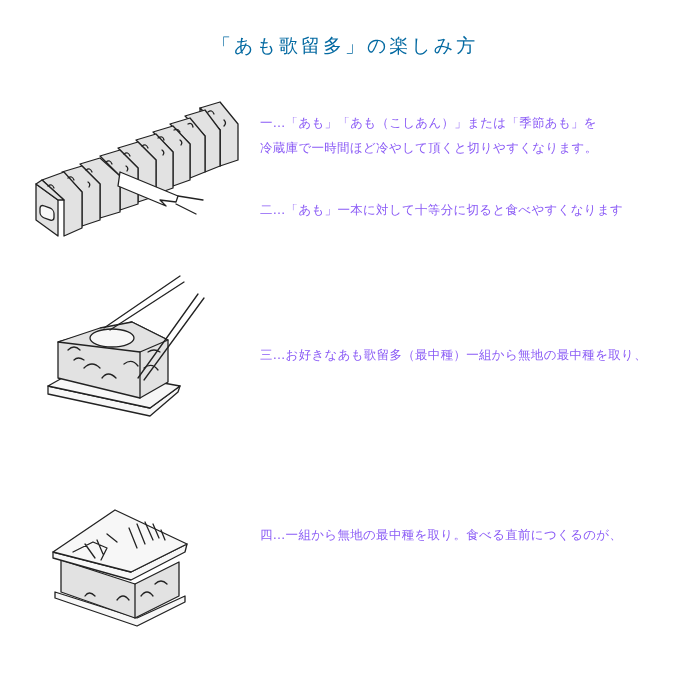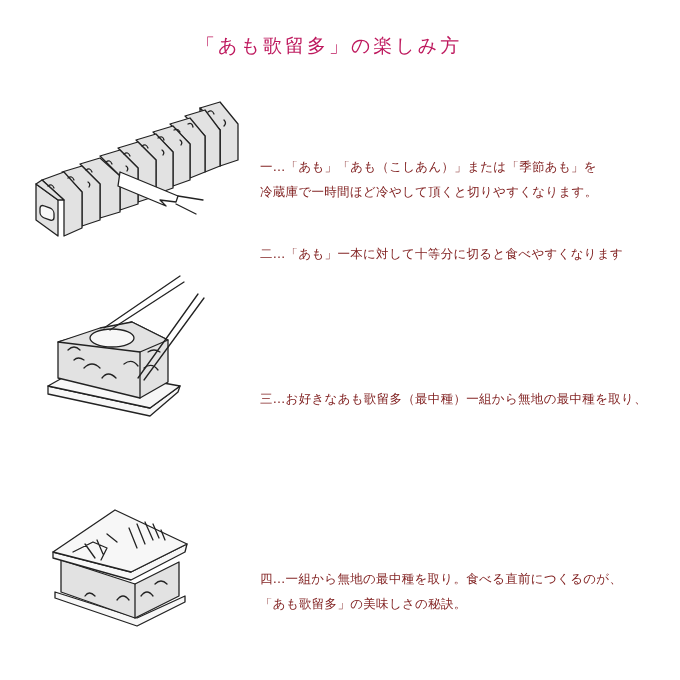--- a/index.html
+++ b/index.html
@@ -1,27 +1,26 @@
 <!DOCTYPE html>
 <html><head>
   <meta charset="utf-8">
   <style>
     * { margin: 0; padding: 0; box-sizing: border-box; }
     html, body { width: 680px; height: 680px; background: #ffffff; overflow: hidden; }
     body { position: relative; font-family: "DejaVu Serif", "Liberation Serif", serif; color: #333333; }
     .title {
-      position: absolute; left: 196px; top: 33px; width: 300px;
-      font-size: 19px; letter-spacing: 3px; color: #be185d; white-space: nowrap;
+      position: absolute; left: 212px; top: 33px; width: 300px;
+      font-size: 19px; letter-spacing: 3px; color: #0369a1; white-space: nowrap;
       font-family: "DejaVu Sans", sans-serif; font-weight: normal;
     }
     .step-text {
       position: absolute; left: 260px; font-size: 12.5px; line-height: 25px;
-      color: #7f1d1d; white-space: nowrap; letter-spacing: 0.3px;
+      color: #8b5cf6; white-space: nowrap; letter-spacing: 0.3px;
       font-family: "DejaVu Sans", sans-serif;
-      margin-top: 44px;
     }
     .illus { position: absolute; }
     svg .ln { stroke: #222; stroke-width: 1.3; fill: none; stroke-linejoin: round; stroke-linecap: round; }
     svg .fl { fill: #e2e2e2; stroke: #222; stroke-width: 1.3; stroke-linejoin: round; }
     svg .wf { fill: #f7f7f7; stroke: #222; stroke-width: 1.3; stroke-linejoin: round; }
     svg .dk { fill: #ffffff; stroke: #222; stroke-width: 1.3; stroke-linejoin: round; }
   </style>
 </head>
 <body>
 
@@ -100,14 +99,13 @@
     <polygon class="wf" points="8,52 86,72 142,44 140,52 86,80 8,58"></polygon>
     <polygon class="wf" points="8,52 70,10 142,44 86,72"></polygon>
 
     <path class="ln" d="M28,52 l20,-10 l14,6 l-6,12 M40,44 l10,14 M52,40 l6,14 M62,34 l10,8"></path>
     <path class="ln" d="M84,28 l8,20 M92,24 l8,20 M100,22 l8,18 M108,24 l6,14 M116,30 l4,10"></path>
   </svg>
 </div>
 
 <div class="step-text" style="top:522px;">
   <div>四…一組から無地の最中種を取り。食べる直前につくるのが、</div>
-  <div>「あも歌留多」の美味しさの秘訣。</div>
 </div>
 
 </body></html>

